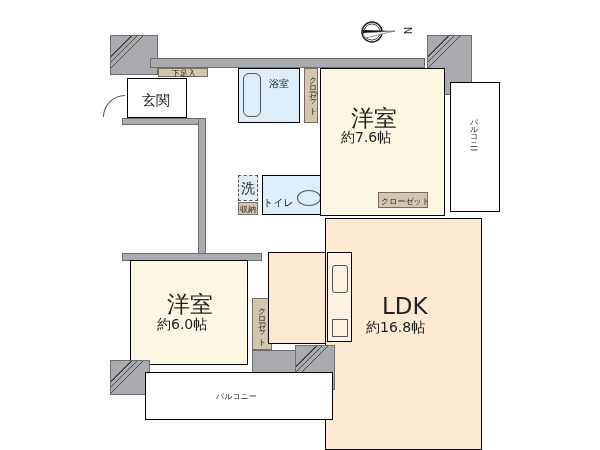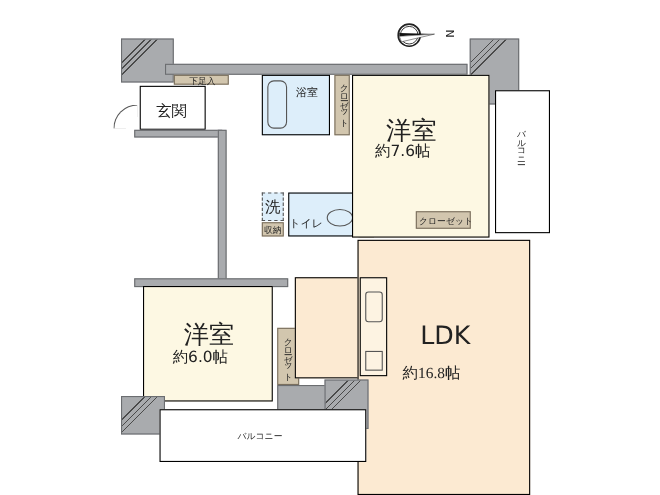--- a/index.html
+++ b/index.html
@@ -98,21 +98,21 @@
     <span class="abs label-md" style="left:26px;top:55px;text-align:center;">約6.0帖</span>
   </div>
   <div class="abs storage" style="left:252px;top:298px;width:20px;height:52px;">
     <span class="abs label-xs vtext" style="left:2px;top:3px;">クローゼット</span>
   </div>
   <div class="abs hatch" style="left:110px;top:360px;width:40px;height:35px;"></div>
 
   <div class="abs room-ldk outline" style="left:268px;top:252px;width:60px;height:92px;"></div>
   <div class="abs room-ldk outline" style="left:325px;top:218px;width:157px;height:232px;">
     <span class="abs label-lg" style="left:56px;top:74px;">LDK</span>
-    <span class="abs label-md" style="left:40px;top:112px;font-family:Liberation Serif, serif;">約16.8帖</span>
+    <span class="abs label-md" style="left:40px;top:100px;">約16.8帖</span>
   </div>
 
   <div class="abs outline" style="left:327px;top:252px;width:25px;height:90px;background:#fdf3e2;">
     <div class="abs" style="left:4px;top:12px;width:16px;height:28px;border:1px solid #555;border-radius:3px;"></div>
     <div class="abs" style="left:4px;top:66px;width:16px;height:18px;border:1px solid #555;"></div>
   </div>
 
   <div class="abs wall" style="left:252px;top:350px;width:75px;height:35px;"></div>
   <div class="abs hatch" style="left:295px;top:345px;width:40px;height:45px;"></div>
 

